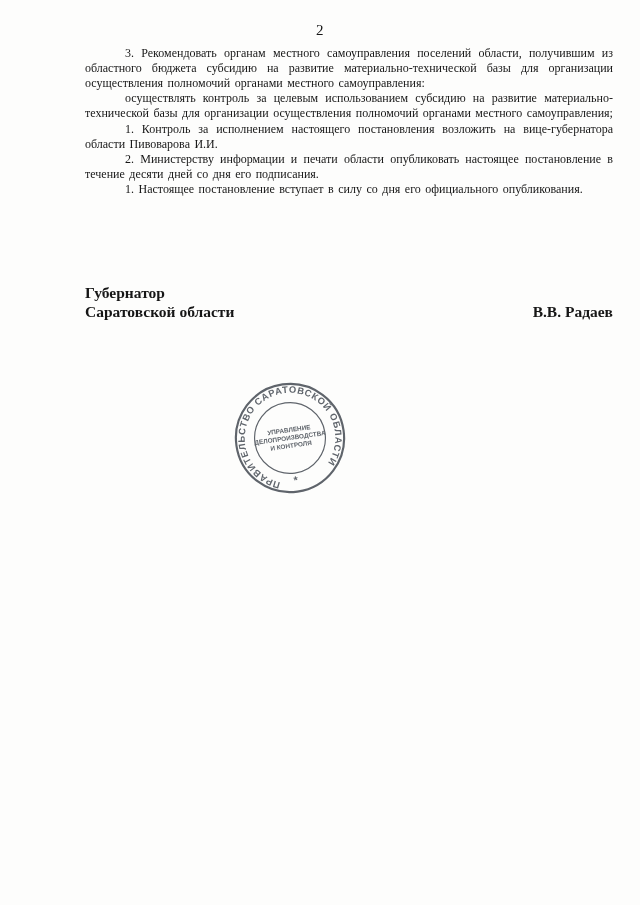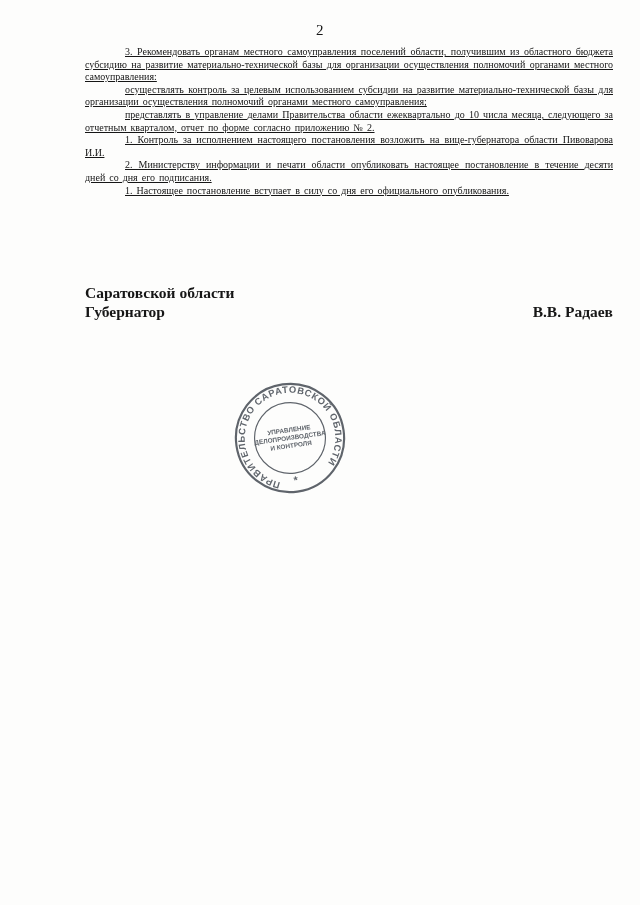--- a/index.html
+++ b/index.html
@@ -19,24 +19,23 @@
     overflow: hidden;
   }
   .page-number {
     text-align: center;
     padding-top: 22px;
     font-size: 15px;
     letter-spacing: 0.5px;
   }
   .body-text {
     margin: 7px 27px 0 85px;
-    font-size: 10px;
+    font-size: 12px;
     line-height: 1.26;
     text-align: justify;
-    text-decoration: underline;
   }
   .para {
     margin: 0;
     text-indent: 40px;
     word-spacing: 1.5px;
   }
   .sig-row {
     display: flex;
     justify-content: space-between;
     align-items: flex-end;
@@ -82,31 +81,30 @@
 </style>
 </head>
 <body>
 
 <div class="page">
 
   <div class="page-number">2</div>
 
   <div class="body-text">
     <p class="para">3. Рекомендовать органам местного самоуправления поселений области, получившим из областного бюджета субсидию на развитие материально-технической базы для организации осуществления полномочий органами местного самоуправления:</p>
-    <p class="para">осуществлять контроль за целевым использованием субсидии на развитие материально-технической базы для организации осуществления полномочий органами местного самоуправления;</p>
-    <p class="para">представлять в управление делами Правительства области ежеквартально до 10 числа месяца, следующего за отчетным кварталом, отчет по форме согласно приложению № 2.</p>
+    <p class="para">осуществлять контроль за целевым использованием субсидию на развитие материально-технической базы для организации осуществления полномочий органами местного самоуправления;</p>
     <p class="para">1. Контроль за исполнением настоящего постановления возложить на вице-губернатора области Пивоварова И.И.</p>
     <p class="para">2. Министерству информации и печати области опубликовать настоящее постановление в течение десяти дней со дня его подписания.</p>
     <p class="para">1. Настоящее постановление вступает в силу со дня его официального опубликования.</p>
   </div>
 
   <div class="sig-row">
     <div class="sig-left">
+      <div>Губернатор</div>
       <div>Саратовской области</div>
-      <div>Губернатор</div>
     </div>
     <div class="sig-name">В.В. Радаев</div>
   </div>
 
   <div class="stamp">
     <svg viewBox="0 0 120 120" xmlns="http://www.w3.org/2000/svg">
       <defs>
         <path id="ring-path" d="M 60,106 A 46,46 0 1 1 60,14 A 46,46 0 1 1 60,106" fill="none"></path>
       </defs>
       <circle cx="60" cy="60" r="55" fill="none" stroke="#4a5058" stroke-width="2.2"></circle>

